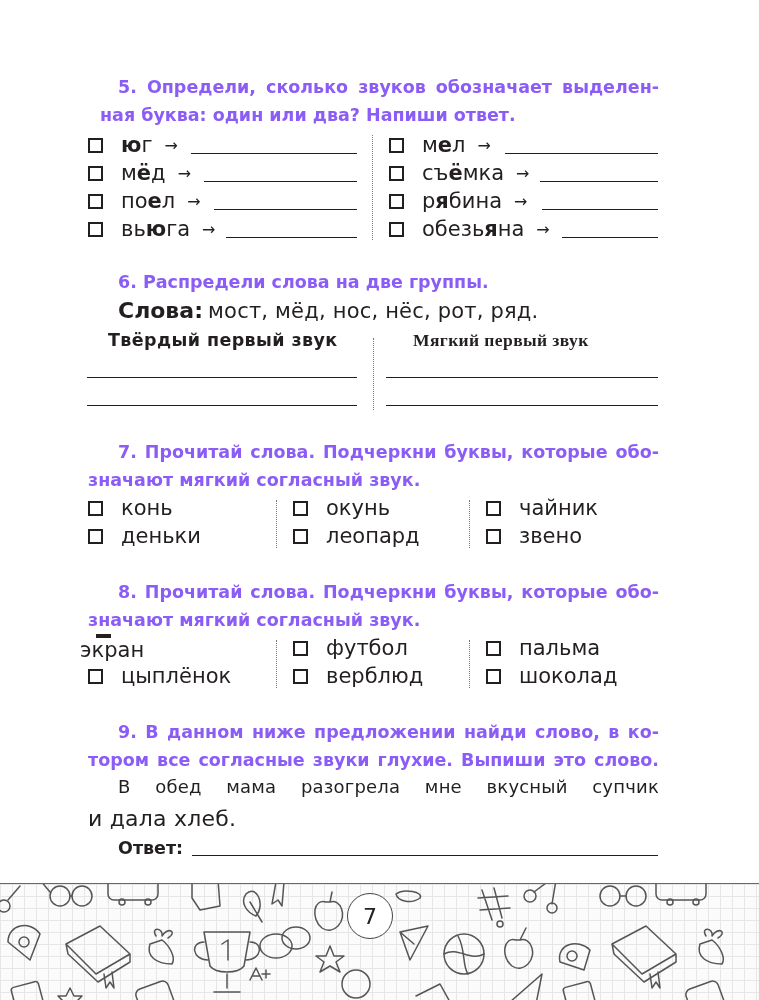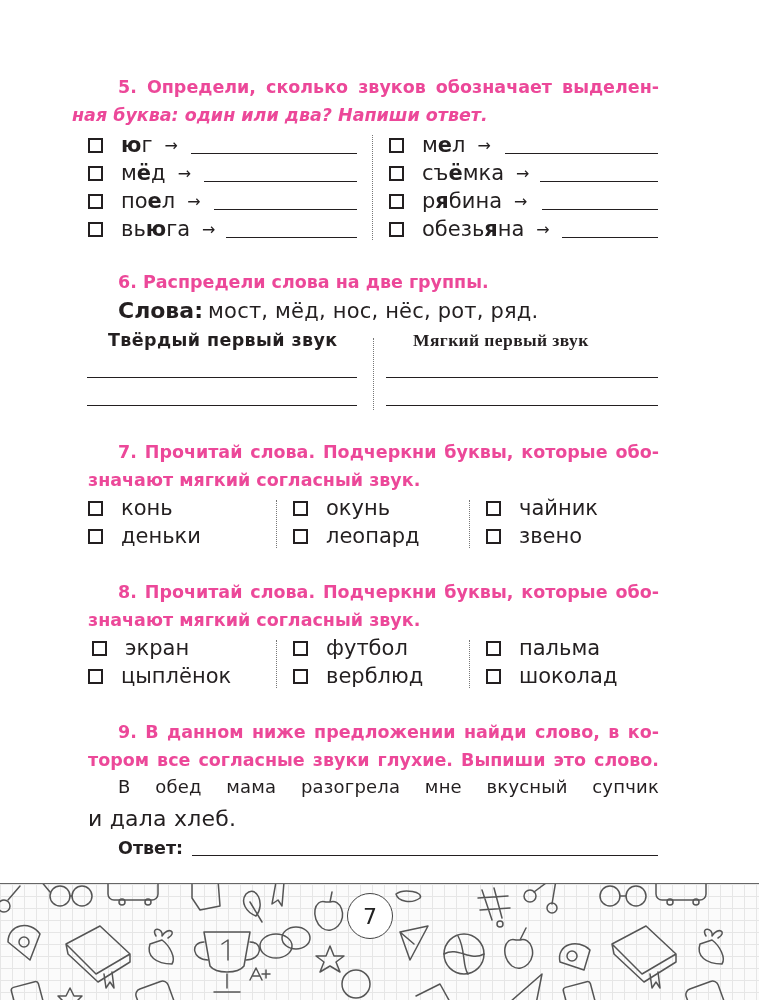--- a/index.html
+++ b/index.html
@@ -1,19 +1,19 @@
 <!DOCTYPE html>
 <html><head>
 <meta charset="utf-8">
 <style>
   html, body { margin:0; padding:0; background:#fff; }
   body { width:759px; height:1000px; position:relative; overflow:hidden; color:#231f20;
          font-family:"DejaVu Sans", sans-serif; }
   .abs { position:absolute; }
-  .title { font-family:"DejaVu Sans", sans-serif; font-weight:bold; font-size:17.5px; color:#ec4899;
+  .title { font-family:"DejaVu Sans", sans-serif; font-weight:bold; font-size:17.5px; color:#8b5cf6;
            text-align:justify; text-align-last:justify; white-space:nowrap; }
   .title.last { text-align-last:auto; }
   .reg { font-size:21px; font-weight:normal; letter-spacing:0.2px; white-space:nowrap; }
   .cb { display:inline-block; width:15px; height:15px; border:2px solid #231f20; box-sizing:border-box; vertical-align:middle; }
   .row { position:absolute; display:flex; align-items:center; height:28px; }
   .row .cb { margin-right:18px; }
   .word { font-size:21px; }
   .word b { font-weight:bold; }
   .arrow { font-size:16px; margin-left:12px; }
   .line { position:absolute; height:0; border-top:1.5px solid #231f20; }
@@ -26,21 +26,21 @@
               linear-gradient(90deg, #e6e6e6 1px, transparent 1px);
             background-size:12px 12px; overflow:hidden; }
   .pagenum { position:absolute; left:347px; top:893px; width:44px; height:44px; border-radius:50%;
              border:1.5px solid #444; background:#fff; display:flex; align-items:center; justify-content:center;
              font-size:22px; color:#222; font-family:"DejaVu Sans", sans-serif; }
 </style>
 </head>
 <body>
 
 <div class="abs title" style="left:118px;top:77px;width:541px;">5. Определи, сколько звуков обозначает выделен-</div>
-<div class="abs title last" style="left:72px;top:105px;width:571px;font-style:italic;">ная буква: один или два? Напиши ответ.</div>
+<div class="abs title last" style="left:100px;top:105px;width:571px;">ная буква: один или два? Напиши ответ.</div>
 
 <div>
   <div class="row" style="left:88px;top:131px;">
     <span class="cb"></span>
     <span class="word"><span></span><b>ю</b><span>г</span></span>
     <span class="arrow">→</span>
   </div>
   <div class="line" style="left:191px;top:153px;width:166px;"></div>
 
   <div class="row" style="left:88px;top:159px;">
@@ -136,21 +136,21 @@
     <span class="word">чайник</span>
   </div>
 <div class="row" style="left:486px;top:522px;">
     <span class="cb"></span>
     <span class="word">звено</span>
   </div>
 
 <div class="abs title" style="left:118px;top:582px;width:541px;">8. Прочитай слова. Подчеркни буквы, которые обо-</div>
 <div class="abs title last" style="left:88px;top:610px;">значают мягкий согласный звук.</div>
 
-<div class="row" style="left:92px;top:634px;">
+<div class="row" style="left:80px;top:634px;flex-direction:column;">
     <span class="cb"></span>
     <span class="word">экран</span>
   </div>
 <div class="row" style="left:88px;top:662px;">
     <span class="cb"></span>
     <span class="word">цыплёнок</span>
   </div>
 <div class="vdots" style="left:276px;top:640px;height:48px;"></div>
 <div class="row" style="left:293px;top:634px;">
     <span class="cb"></span>

